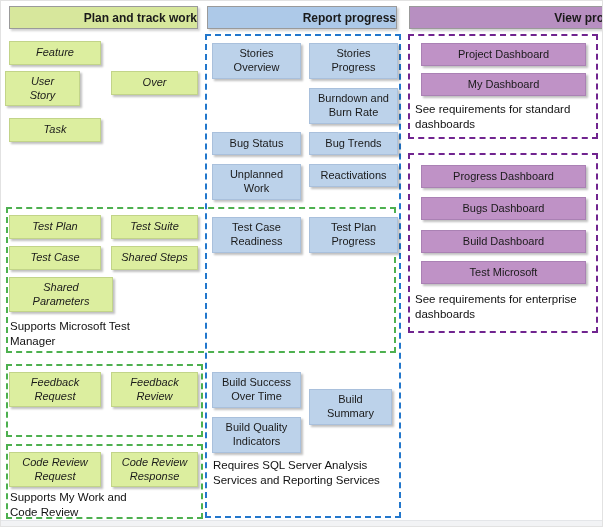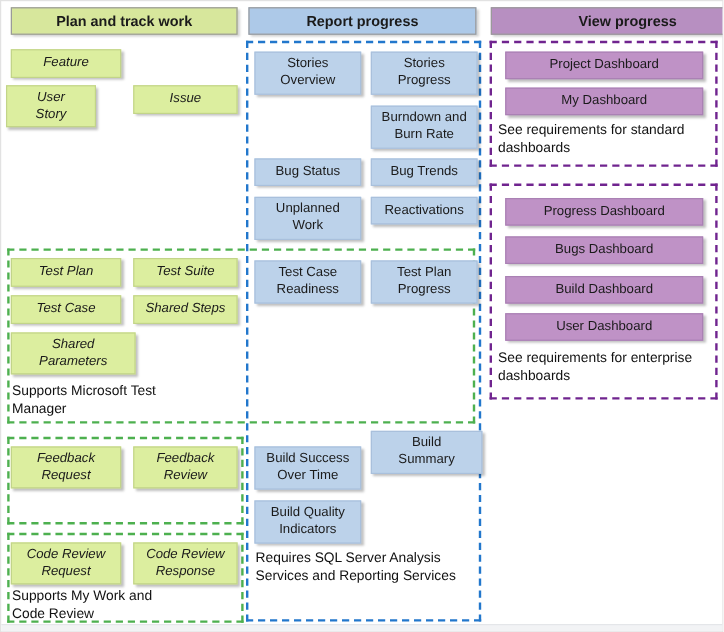--- a/index.html
+++ b/index.html
@@ -3,21 +3,21 @@
 <meta charset="utf-8">
 <style>
   html,body{margin:0;padding:0;background:#fff;}
   #canvas{
     position:relative;width:603px;height:527px;
     background:#ffffff;border:1px solid #e2e2e2;box-sizing:border-box;
     font-family:"Liberation Sans","DejaVu Sans",sans-serif;
     color:#1a1a1a;overflow:hidden;
   }
   .hdr{
-    position:absolute;height:23px;line-height:23px;text-align:center;
+    position:absolute;height:23px;line-height:23px;text-align:right;
     font-size:12px;font-weight:bold;box-sizing:border-box;
     border:1px solid #9a9a9a;box-shadow:2px 2px 2px rgba(0,0,0,0.18);
   }
   .hdr.g-h{background:#d7e79c;}
   .hdr.b-h{background:#adc9e8;}
   .hdr.p-h{background:#b78fc1;}
   .frame{
     position:absolute;border:2px dashed;box-sizing:border-box;background:transparent;
   }
   .frame.f-b{border-color:#2277cc;}
@@ -52,21 +52,22 @@
   <div class="frame f-p" style="left:407px;top:33px;width:190px;height:105px"></div>
   <div class="frame f-p" style="left:407px;top:152px;width:190px;height:180px"></div>
 
   <div class="hdr g-h" style="left:8px;top:5px;width:189px">Plan and track work</div>
   <div class="hdr b-h" style="left:206px;top:5px;width:190px">Report progress</div>
   <div class="hdr p-h" style="left:408px;top:5px;width:228px">View progress</div>
 
   <div class="box g" style="left:8px;top:40px;width:92px;height:24px">Feature</div>
   <div class="box g" style="left:4px;top:70px;width:75px;height:35px">User
 Story</div>
-  <div class="box g" style="left:110px;top:70px;width:87px;height:24px">Issue</div>
+  <div class="box g" style="left:110px;top:70px;width:87px;height:24px">Over</div>
+  <div class="box g" style="left:8px;top:117px;width:92px;height:24px">Task</div>
 
   <div class="box g" style="left:8px;top:214px;width:92px;height:24px">Test Plan</div>
   <div class="box g" style="left:110px;top:214px;width:87px;height:24px">Test Suite</div>
   <div class="box g" style="left:8px;top:245px;width:92px;height:24px">Test Case</div>
   <div class="box g" style="left:110px;top:245px;width:87px;height:24px">Shared Steps</div>
   <div class="box g" style="left:8px;top:276px;width:104px;height:35px">Shared
 Parameters</div>
   <div class="note" style="left:9px;top:318px;width:175px">Supports Microsoft Test
 Manager</div>
 
@@ -94,33 +95,33 @@
 Work</div>
   <div class="box b" style="left:308px;top:163px;width:89px;height:23px">Reactivations</div>
 
   <div class="box b" style="left:211px;top:216px;width:89px;height:36px">Test Case
 Readiness</div>
   <div class="box b" style="left:308px;top:216px;width:89px;height:36px">Test Plan
 Progress</div>
 
   <div class="box b" style="left:211px;top:371px;width:89px;height:36px">Build Success
 Over Time</div>
-  <div class="box b" style="left:308px;top:358px;width:93px;height:36px">Build
+  <div class="box b" style="left:308px;top:388px;width:83px;height:36px">Build
 Summary</div>
   <div class="box b" style="left:211px;top:416px;width:89px;height:36px">Build Quality
 Indicators</div>
   <div class="note" style="left:212px;top:457px;width:186px">Requires SQL Server Analysis
 Services and Reporting Services</div>
 
   <div class="box p" style="left:420px;top:42px;width:165px;height:23px">Project Dashboard</div>
   <div class="box p" style="left:420px;top:72px;width:165px;height:23px">My Dashboard</div>
   <div class="note" style="left:414px;top:101px;width:178px">See requirements for standard
 dashboards</div>
 
   <div class="box p" style="left:420px;top:164px;width:165px;height:23px">Progress Dashboard</div>
   <div class="box p" style="left:420px;top:196px;width:165px;height:23px">Bugs Dashboard</div>
   <div class="box p" style="left:420px;top:229px;width:165px;height:23px">Build Dashboard</div>
-  <div class="box p" style="left:420px;top:260px;width:165px;height:23px">User Dashboard</div>
+  <div class="box p" style="left:420px;top:260px;width:165px;height:23px">Test Microsoft</div>
   <div class="note" style="left:414px;top:291px;width:182px">See requirements for enterprise
 dashboards</div>
 
   <div class="bottom-strip"></div>
 </div>
 
 </body></html>

